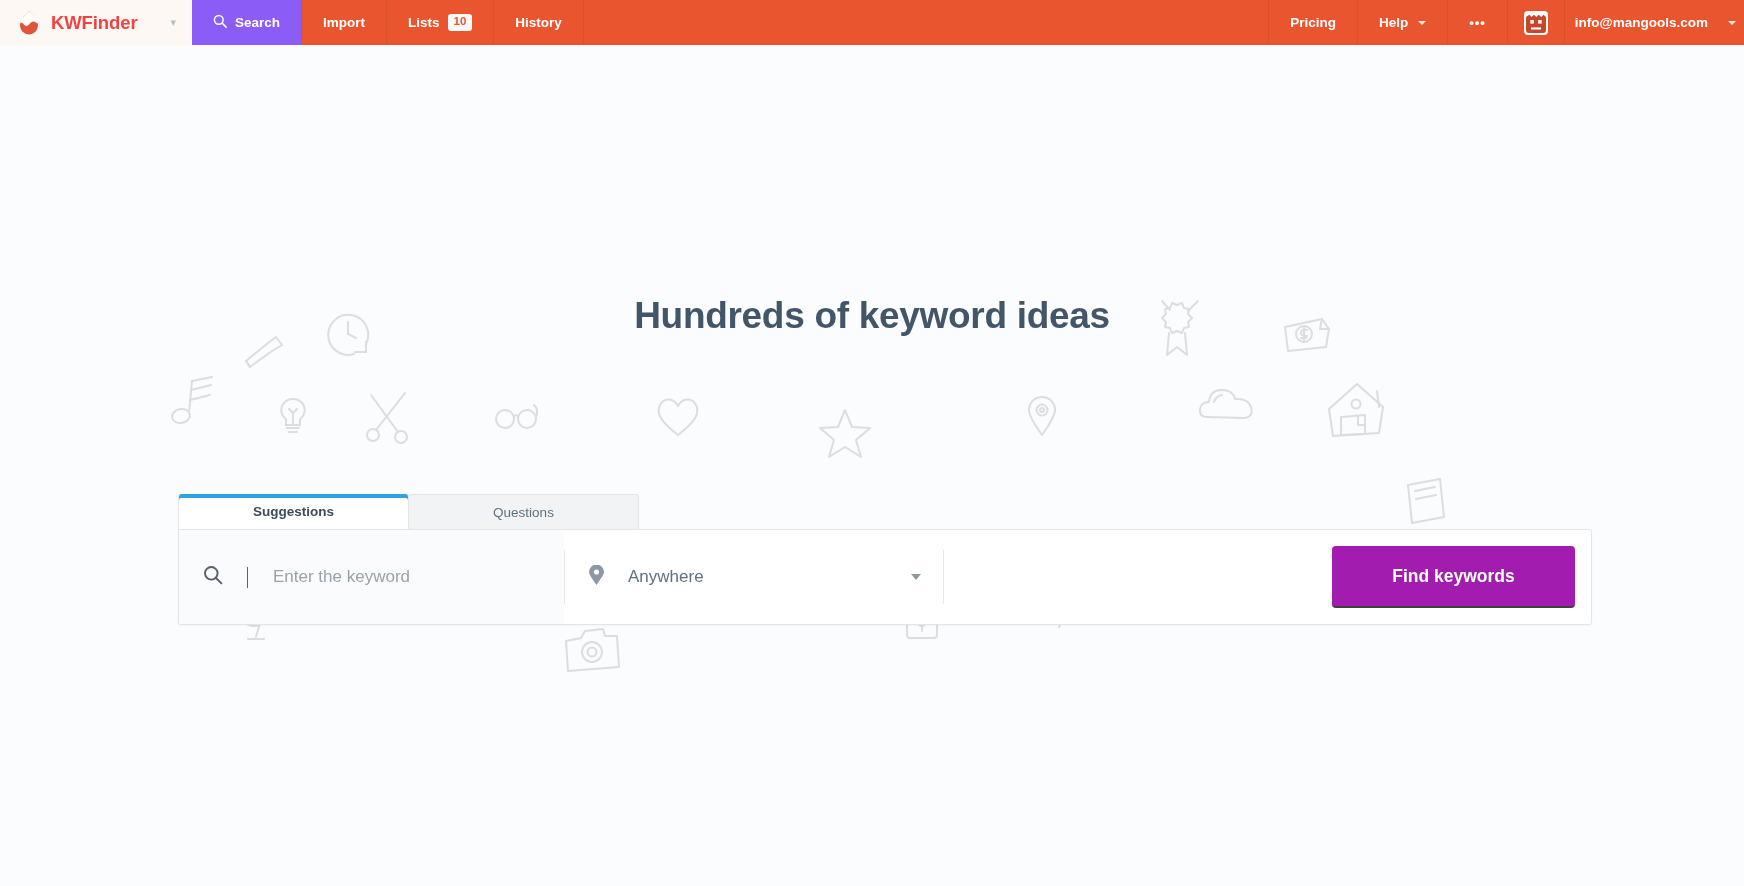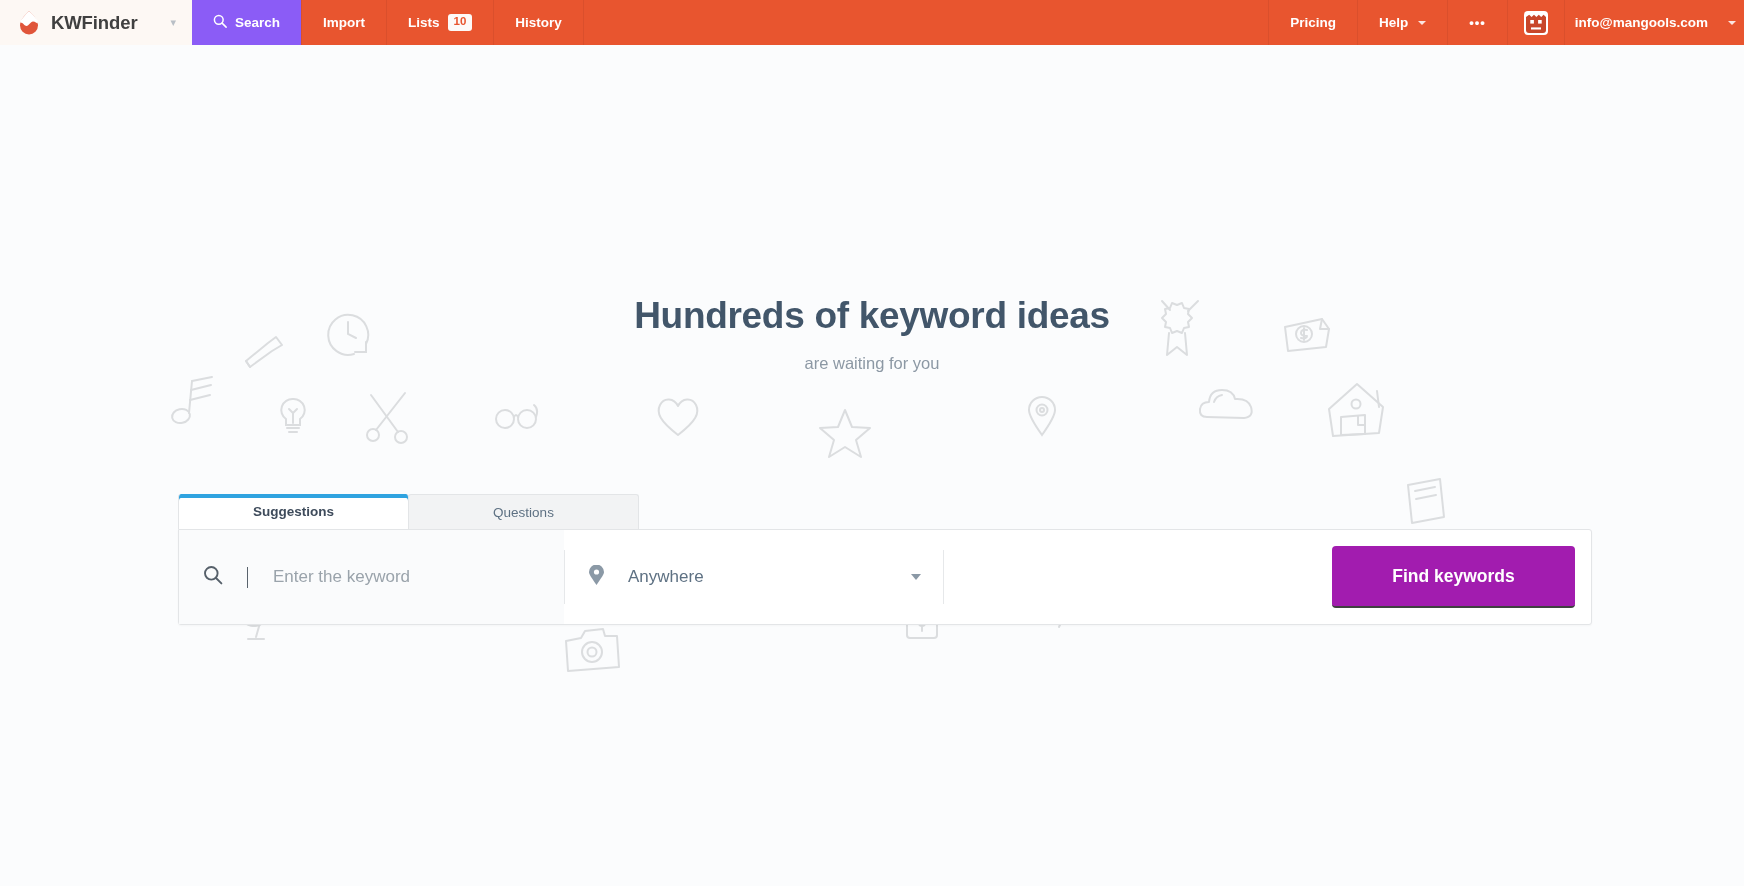--- a/index.html
+++ b/index.html
@@ -24,21 +24,21 @@
     align-items: center;
     background: #fdf8f4;
     padding: 0 16px 0 18px;
     min-width: 192px;
     gap: 11px;
   }
   .brand-logo { width: 22px; height: 26px; flex: 0 0 auto; }
   .brand-name {
     font-size: 18.5px;
     font-weight: bold;
-    color: #404040;
+    color: #ef4444;
     letter-spacing: -0.1px;
   }
   .brand-caret {
     margin-left: auto;
     color: #b9bfc6;
     font-size: 11px;
     line-height: 1;
   }
   .nav-items { display: flex; align-items: stretch; }
   .nav-item {
@@ -469,21 +469,20 @@
       <path d="M18 26 L44 26"></path>
       <path d="M8 34 Q8 52 31 54 Q54 52 54 34"></path>
       <path d="M8 34 L2 30"></path>
         <path d="M54 34 L60 30"></path>
     </svg>
 
   </div>
 
   <div class="headline-wrap">
     <div class="headline">Hundreds of keyword ideas</div>
-    <div class="subheadline">are waiting for you</div>
   </div>
 
   <div class="panel">
 
     <div class="tabs">
       <div class="tab active">
         <span>Suggestions</span>
       </div>
       <div class="tab">
         <span>Questions</span>

